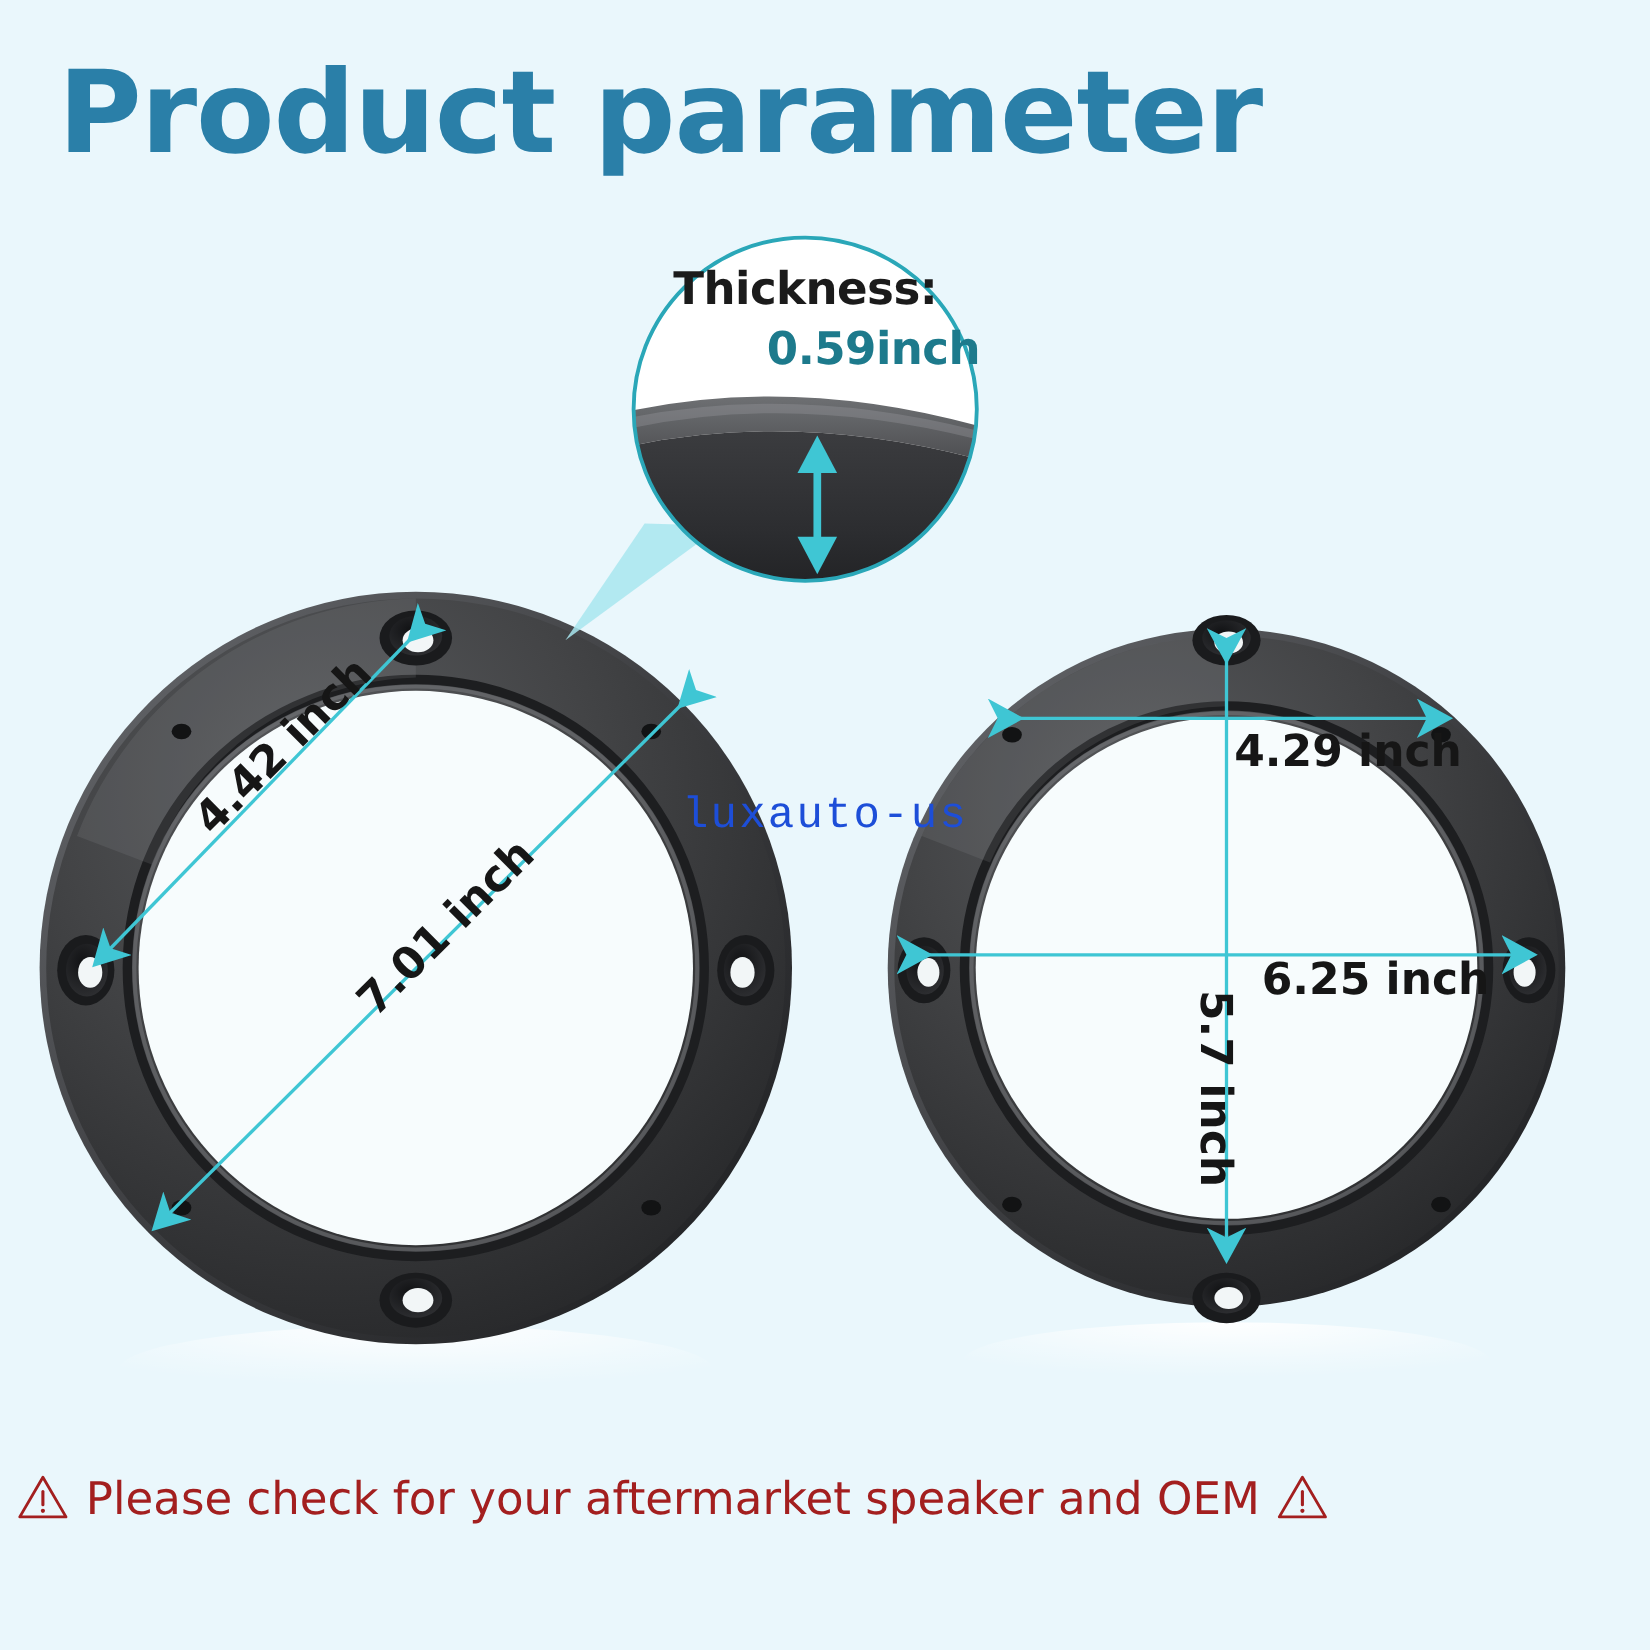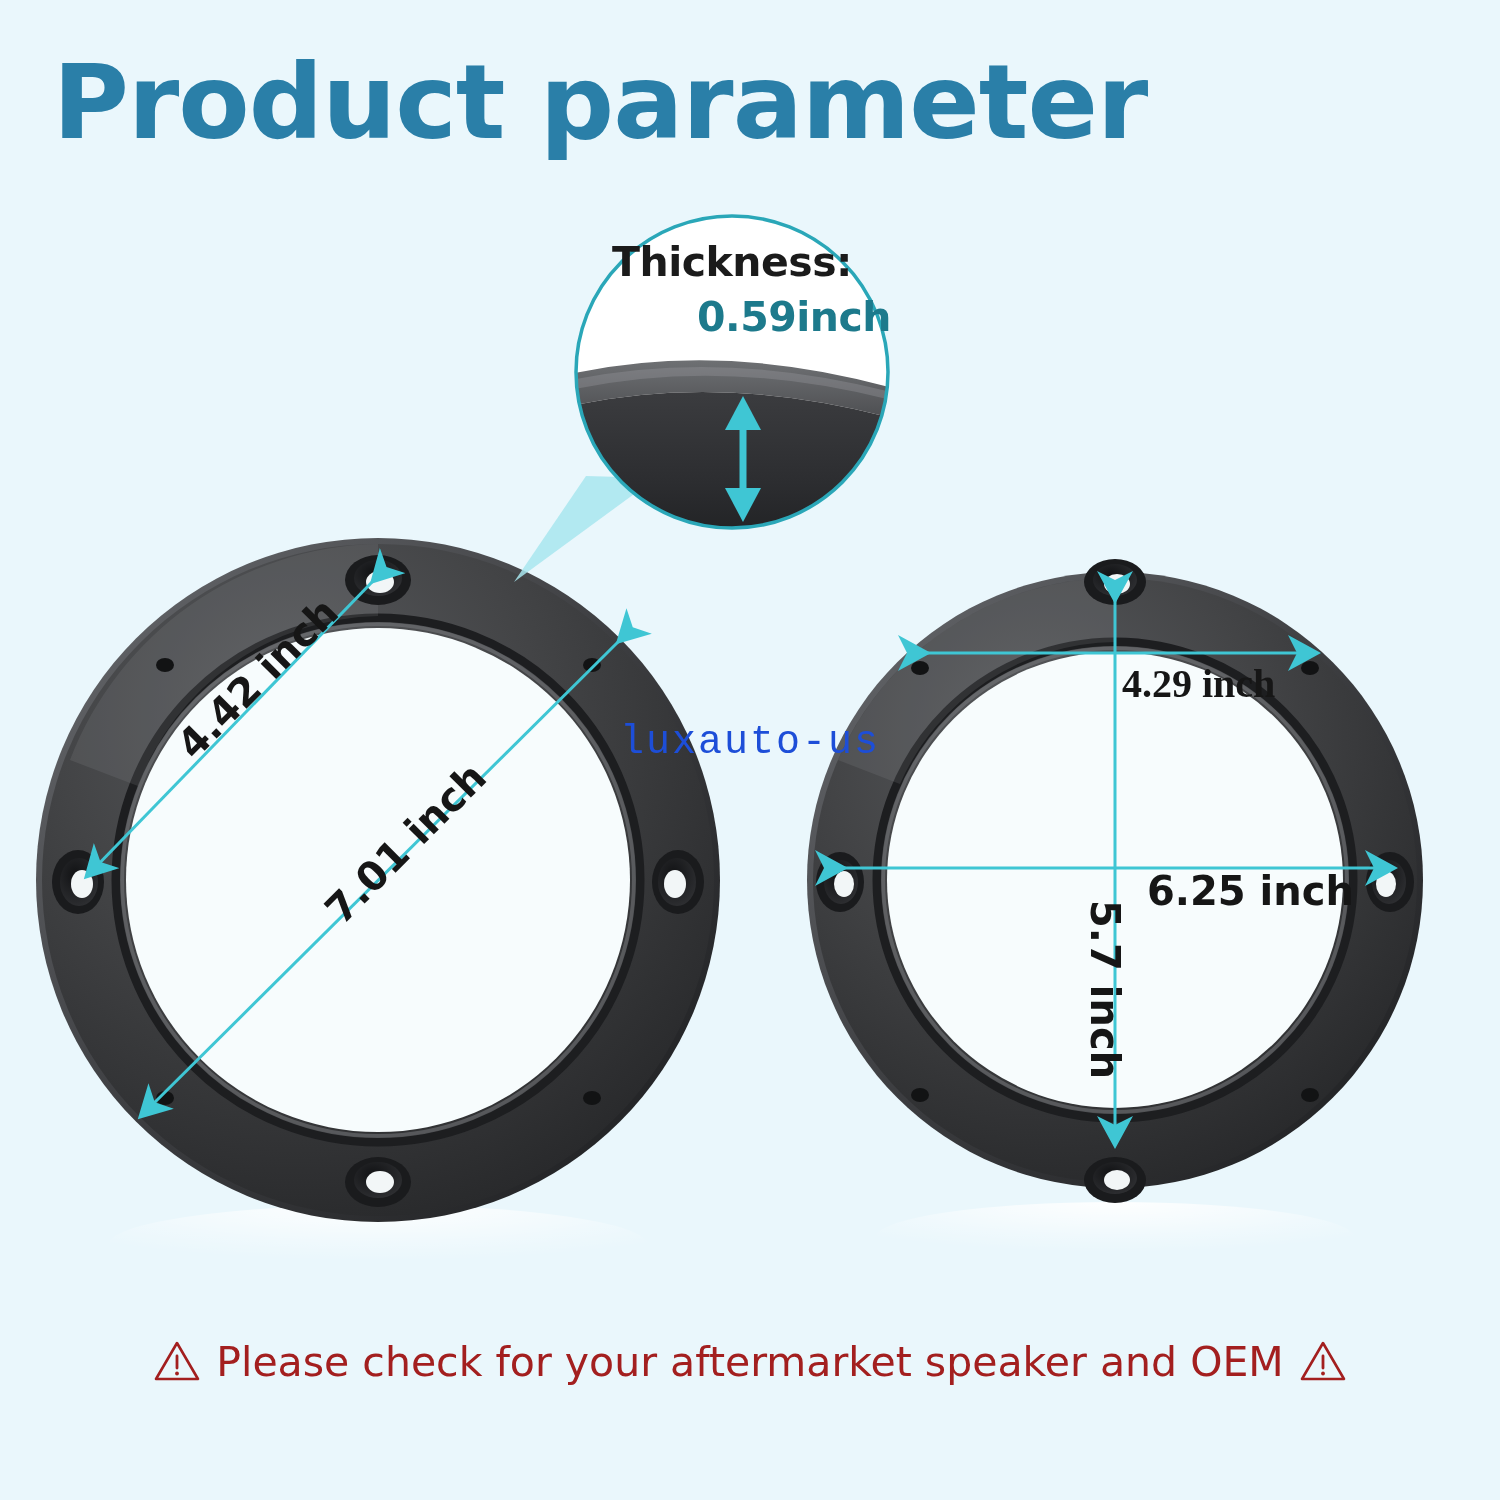--- a/index.html
+++ b/index.html
@@ -100,21 +100,21 @@
     white-space: nowrap;
     z-index: 28;
   }
 
   
   #footer {
     position: absolute;
     left: 0;
     top: 1335px;
     width: 1500px;
-    text-align: center;
+    text-align: left;
     color: #a31f1f;
     font-family: "DejaVu Sans", sans-serif;
     font-size: 41px;
     line-height: 1.35;
   }
   #footer .fline {
     display: block;
     white-space: nowrap;
   }
   .warn-tri {
@@ -298,21 +298,21 @@
       </marker>
     </defs>
 
     <line x1="925" y1="653" x2="1315" y2="653" stroke="#3fc6d4" stroke-width="3" marker-start="url(#ahR)" marker-end="url(#ahR2)"></line>
 
     <line x1="842" y1="868" x2="1392" y2="868" stroke="#3fc6d4" stroke-width="3" marker-start="url(#ahR)" marker-end="url(#ahR2)"></line>
 
     <line x1="1115" y1="598" x2="1115" y2="1143" stroke="#3fc6d4" stroke-width="3" marker-start="url(#ahR)" marker-end="url(#ahR2)"></line>
   </svg>
 
-  <div class="dim-label" style="left:1122px; top:660px; font-size:40px;font-family:Liberation Serif, serif;">
+  <div class="dim-label" style="left:1122px; top:660px; font-size:40px;">
     <span>4.29 inch</span>
   </div>
   <div class="dim-label" style="left:1147px; top:828px; font-size:40px;margin-top:40px;">
     <span>6.25 inch</span>
   </div>
   <div class="dim-label" style="left:1128px; top:900px; font-size:40px; transform:rotate(90deg); transform-origin:left top;">
     <span>5.7 inch</span>
   </div>
 
   <svg id="callout-pointer" viewBox="0 0 150 120">

